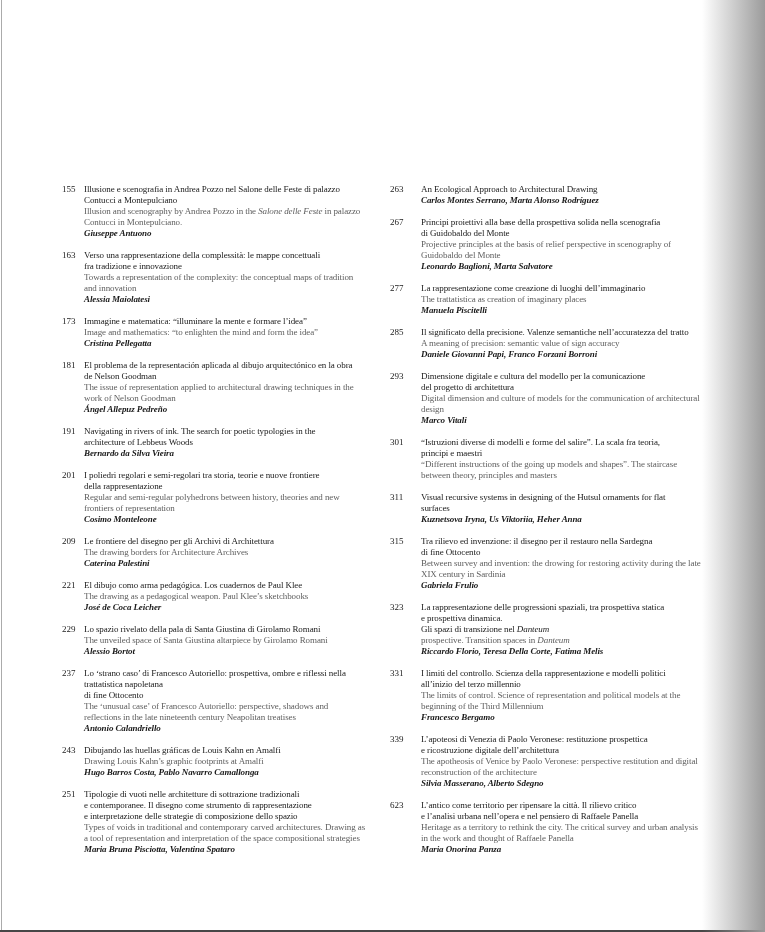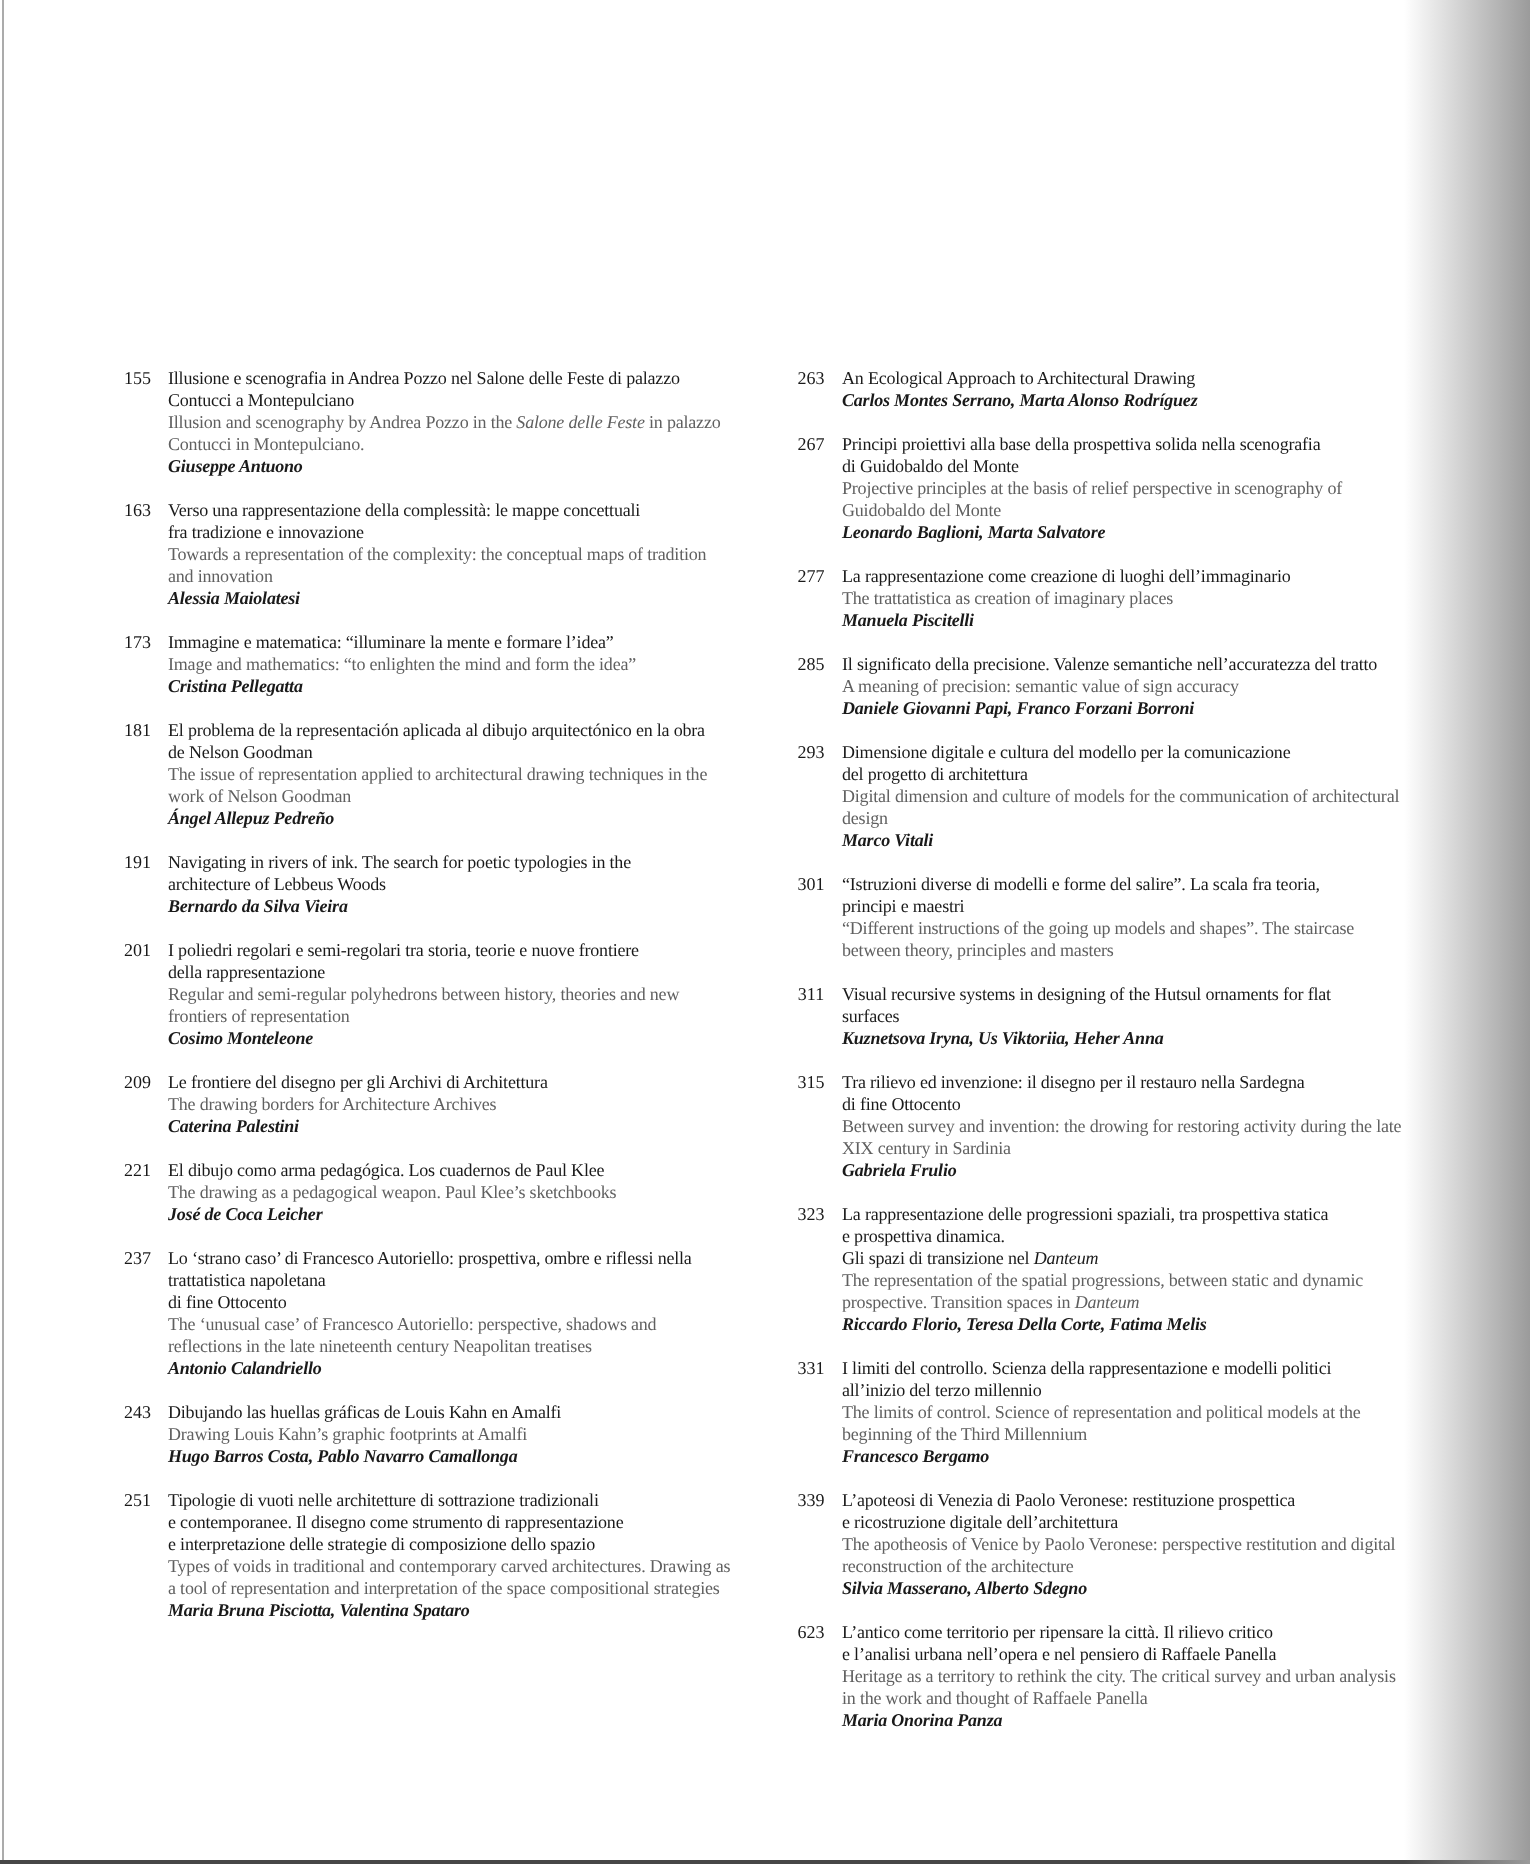--- a/index.html
+++ b/index.html
@@ -20,21 +20,21 @@
     display: flex;
   }
   .col { width: 319px; }
   .col.col-right { margin-left: 9px; width: 323px; }
   .entry { display: flex; margin-bottom: 11px; }
   .num {
     flex: none; width: 22px;
     font-size: 9px; line-height: 11px;
     color: var(--title-color, #1a1a1a);
   }
-  .col-right .num { width: 31px; text-align: center; }
+  .col-right .num { width: 31px; }
   .ebody { flex: 1; min-width: 0; }
   .title-line, .trans-line, .authors {
     font-size: 9px; line-height: 11px;
     white-space: nowrap; letter-spacing: -0.1px;
   }
   .title-line { color: var(--title-color, #1a1a1a); }
   .trans-line { color: var(--trans-color, #606060); }
   .authors {
     color: var(--title-color, #1a1a1a);
     font-weight: bold; font-style: italic;
@@ -125,20 +125,28 @@
         </div>
         <div class="entry">
           <div class="num">221</div>
           <div class="ebody">
             <div class="title-line"><span>El dibujo como arma pedagógica. Los cuadernos de Paul Klee</span></div>
             <div class="trans-line"><span>The drawing as a pedagogical weapon. Paul Klee’s sketchbooks</span></div>
             <div class="authors">José de Coca Leicher</div>
           </div>
         </div>
         <div class="entry">
+          <div class="num">229</div>
+          <div class="ebody">
+            <div class="title-line"><span>Lo spazio rivelato della pala di Santa Giustina di Girolamo Romani</span></div>
+            <div class="trans-line"><span>The unveiled space of Santa Giustina altarpiece by Girolamo Romani</span></div>
+            <div class="authors">Alessio Bortot</div>
+          </div>
+        </div>
+        <div class="entry">
           <div class="num">237</div>
           <div class="ebody">
             <div class="title-line"><span>Lo ‘strano caso’ di Francesco Autoriello: prospettiva, ombre e riflessi nella</span></div>
             <div class="title-line"><span>trattatistica napoletana</span></div>
             <div class="title-line"><span>di fine Ottocento</span></div>
             <div class="trans-line"><span>The ‘unusual case’ of Francesco Autoriello: perspective, shadows and</span></div>
             <div class="trans-line"><span>reflections in the late nineteenth century Neapolitan treatises</span></div>
             <div class="authors">Antonio Calandriello</div>
           </div>
         </div>
@@ -232,21 +240,20 @@
             <div class="trans-line"><span>XIX century in Sardinia</span></div>
             <div class="authors">Gabriela Frulio</div>
           </div>
         </div>
         <div class="entry">
           <div class="num">323</div>
           <div class="ebody">
             <div class="title-line"><span>La rappresentazione delle progressioni spaziali, tra prospettiva statica</span></div>
             <div class="title-line"><span>e prospettiva dinamica.</span></div>
             <div class="title-line"><span>Gli spazi di transizione nel </span><span class="it">Danteum</span></div>
-            <div class="trans-line"><span>The representation of the spatial progressions, between static and dynamic</span></div>
             <div class="trans-line"><span>prospective. Transition spaces in </span><span class="it">Danteum</span></div>
             <div class="authors">Riccardo Florio, Teresa Della Corte, Fatima Melis</div>
           </div>
         </div>
         <div class="entry">
           <div class="num">331</div>
           <div class="ebody">
             <div class="title-line"><span>I limiti del controllo. Scienza della rappresentazione e modelli politici</span></div>
             <div class="title-line"><span>all’inizio del terzo millennio</span></div>
             <div class="trans-line"><span>The limits of control. Science of representation and political models at the</span></div>

